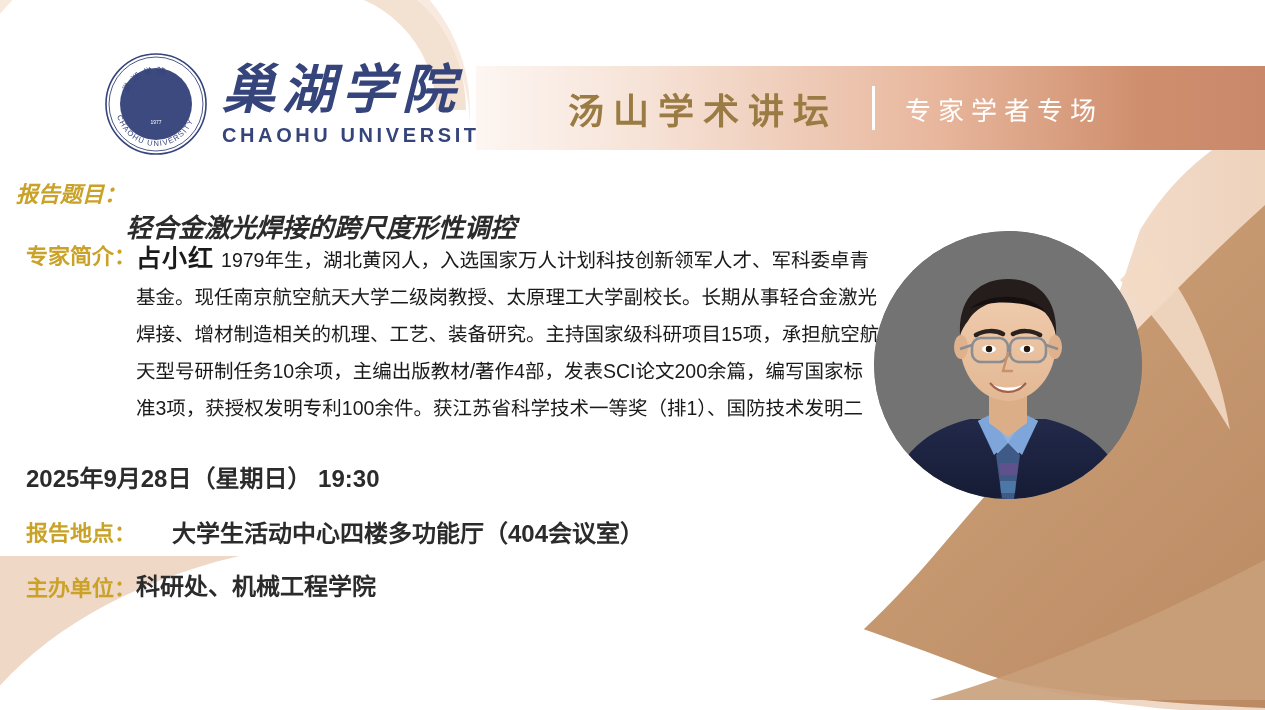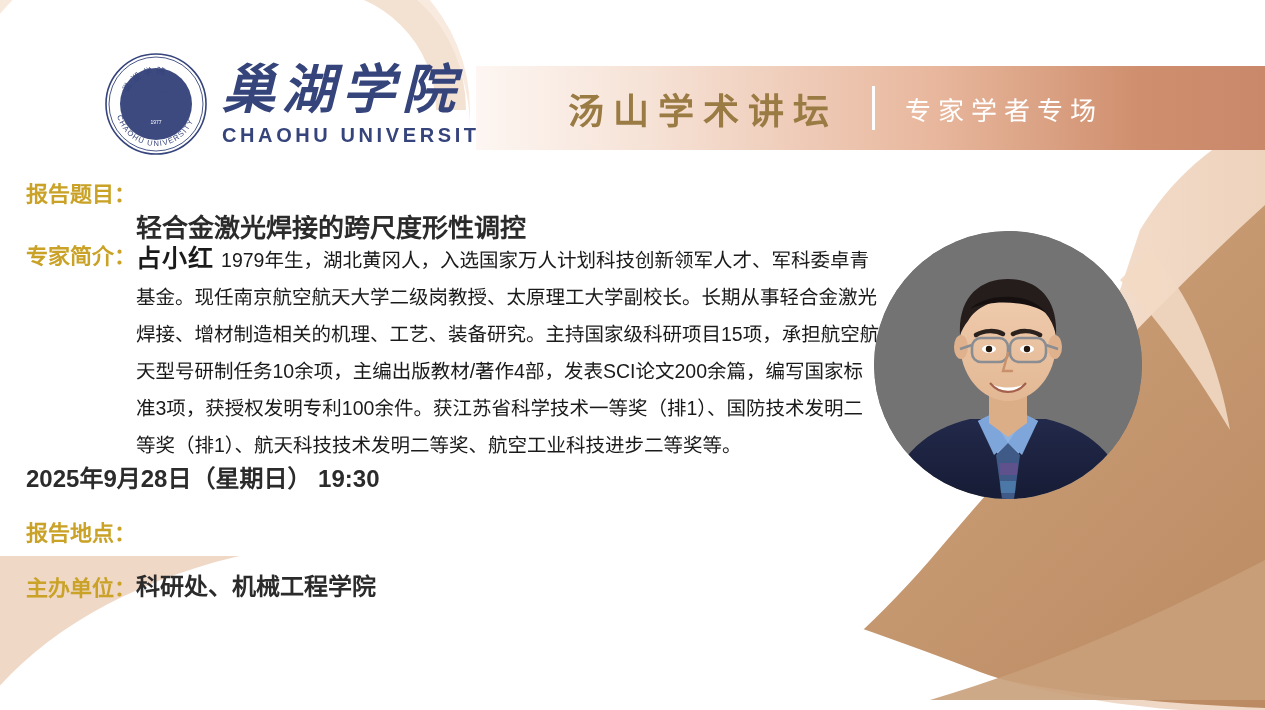--- a/index.html
+++ b/index.html
@@ -66,21 +66,21 @@
   .label{
     color:#c9a227;font-size:22px;font-weight:700;white-space:nowrap;
     line-height:1.5;
   }
   .value-strong{
     color:#2b2b2b;font-size:24px;font-weight:700;white-space:nowrap;
     line-height:1.45;
   }
 
   
-  #row-title{left:26px;top:178px;}
+  #row-title{left:16px;top:178px;font-style:italic;}
   #row-title .value-strong{font-size:26px;margin-top:32px;}
 
   
   #row-bio{left:26px;top:240px;width:850px;}
   .bio-body{width:720px;}
   .bio-name{
     color:#1a1a1a;font-size:25px;font-weight:700;letter-spacing:1px;
     margin-right:7px;
   }
   .bio-line{
@@ -180,30 +180,30 @@
     </div>
 
     <div class="row" id="row-bio">
       <span class="label">专家简介：</span>
       <span class="bio-body">
         <span class="bio-line"><span class="bio-name">占小红</span><span>1979年生，湖北黄冈人，入选国家万人计划科技创新领军人才、军科委卓青</span></span>
         <div class="bio-line">基金。现任南京航空航天大学二级岗教授、太原理工大学副校长。长期从事轻合金激光</div>
         <div class="bio-line">焊接、增材制造相关的机理、工艺、装备研究。主持国家级科研项目15项，承担航空航</div>
         <div class="bio-line">天型号研制任务10余项，主编出版教材/著作4部，发表SCI论文200余篇，编写国家标</div>
         <div class="bio-line">准3项，获授权发明专利100余件。获江苏省科学技术一等奖（排1）、国防技术发明二</div>
-        <div class="bio-line">等奖（排1）、航天科技技术发明二等奖、航空工业科技进步二等奖等。</div>
       </span>
     </div>
 
     <div class="row" id="row-time">
       <span class="value-strong">2025年9月28日（星期日） 19:30</span>
     </div>
 
     <div class="row" id="row-place">
       <span class="label">报告地点：</span>
+      <span class="value-strong">大学生活动中心四楼多功能厅（404会议室）</span>
     </div>
 
     <div class="row" id="row-host">
       <span class="label">主办单位：</span>
       <span class="value-strong">科研处、机械工程学院</span>
     </div>
   </div>
 
   <div class="portrait">
     <svg width="268" height="268" viewBox="0 0 268 268" xmlns="http://www.w3.org/2000/svg">

